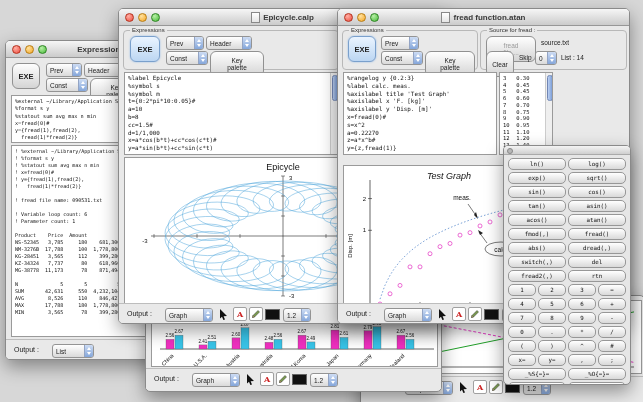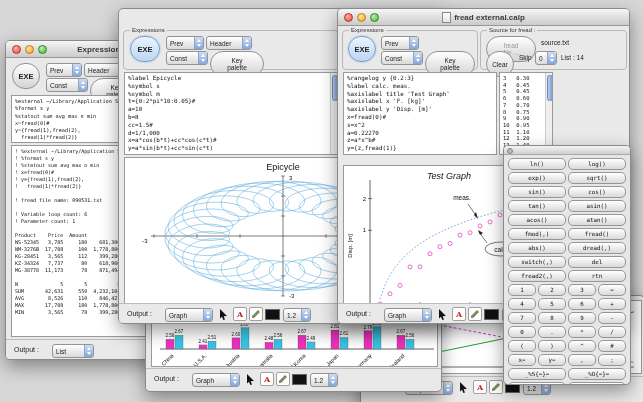--- a/index.html
+++ b/index.html
@@ -13,21 +13,21 @@
   .lights{position:absolute;left:6px;top:4px;display:flex;gap:4px;}
   .lights i{width:7px;height:7px;border-radius:50%;display:block;}
   .l-r{background:radial-gradient(circle at 35% 30%,#ffb0a6,#ee4b3c);border:.5px solid #b5321f;}
   .l-y{background:radial-gradient(circle at 35% 30%,#ffe2a0,#f5a623);border:.5px solid #b87d14;}
   .l-g{background:radial-gradient(circle at 35% 30%,#b9f0a8,#47ba38);border:.5px solid #2f8424;}
   .title{font-size:8px;font-weight:bold;color:#3a3a3a;display:flex;align-items:center;gap:3px;}
   .doc-icon{width:7px;height:9px;background:linear-gradient(#fff,#e4e4e4);border:1px solid #888;display:inline-block;}
   .group{position:absolute;border:1px solid #b8b8b8;border-radius:4px;}
   .legend{position:absolute;top:-4px;left:6px;background:#e9e9e9;padding:0 2px;
           font-size:6px;line-height:7px;color:#333;white-space:nowrap;}
-  .btn{position:absolute;border:1px solid #919191;border-radius:13px;
+  .btn{position:absolute;border:1px solid #919191;border-radius:6px;
        background:linear-gradient(#fefefe,#d4d4d4);font-size:6.5px;color:#222;
        display:flex;align-items:center;justify-content:center;padding:12px;font-family:"Liberation Sans",sans-serif;}
   .btn.exe{font-weight:bold;font-size:7.5px;}
   .btn.aqua{background:linear-gradient(#eaf4ff,#bcd6f2);border-color:#7aa0cc;box-shadow:0 0 2px #8fb8e8;}
   .btn.disabled{color:#9a9a9a;}
   .popup{position:absolute;display:flex;background:linear-gradient(#fff,#dadada);
          border:1px solid #949494;border-radius:3px;overflow:hidden;}
   .popup .cap{flex:1;font-size:6.5px;color:#1a1a1a;padding:0 3px;display:flex;align-items:center;white-space:nowrap;overflow:hidden;}
   .nub{width:8px;border-left:1px solid #93a4c4;background:linear-gradient(#cddcf4,#84a6da);position:relative;}
   .nub::before{content:"";position:absolute;left:1.5px;top:2px;border-left:2.5px solid transparent;
@@ -237,20 +237,31 @@
       <span class="swatch" style="left:46px;"></span>
       <div class="popup" style="left:64px;top:1px;width:26px;height:12px;">
           <span class="cap">1.2</span>
           <span class="nub"></span>
         </div>
     </div>
   </div>
 </div>
 
 <div class="window" style="left:118px;top:8px;width:327px;height:314px;z-index:4;">
+  <div class="titlebar">
+    <span class="lights">
+        <i class="l-r"></i>
+        <i class="l-y"></i>
+        <i class="l-g"></i>
+      </span>
+    <span class="title">
+        <span class="doc-icon"></span>
+        <span>Epicycle.calp</span>
+      </span>
+  </div>
   <div class="group" style="left:4px;top:21px;width:214px;height:38px;">
     <span class="legend">Expressions</span>
     <button class="btn exe aqua" style="left:6px;top:5px;width:30px;height:26px;">EXE</button>
     <div class="popup" style="left:42px;top:5px;width:36px;height:12px;">
         <span class="cap">Prev</span>
         <span class="nub"></span>
       </div>
     <div class="popup" style="left:82px;top:5px;width:44px;height:12px;">
         <span class="cap">Header</span>
         <span class="nub"></span>
@@ -328,21 +339,21 @@
 
 <div class="window" style="left:337px;top:8px;width:291px;height:314px;z-index:5;">
   <div class="titlebar">
     <span class="lights">
         <i class="l-r"></i>
         <i class="l-y"></i>
         <i class="l-g"></i>
       </span>
     <span class="title">
         <span class="doc-icon"></span>
-        <span>fread external.calp</span>
+        <span>fread function.atan</span>
       </span>
   </div>
   <div class="group" style="left:4px;top:21px;width:134px;height:38px;">
     <span class="legend">Expressions</span>
     <button class="btn exe aqua" style="left:5px;top:5px;width:28px;height:26px;">EXE</button>
     <div class="popup" style="left:38px;top:5px;width:36px;height:12px;">
         <span class="cap">Prev</span>
         <span class="nub"></span>
       </div>
     <div class="popup" style="left:38px;top:20px;width:40px;height:12px;">

